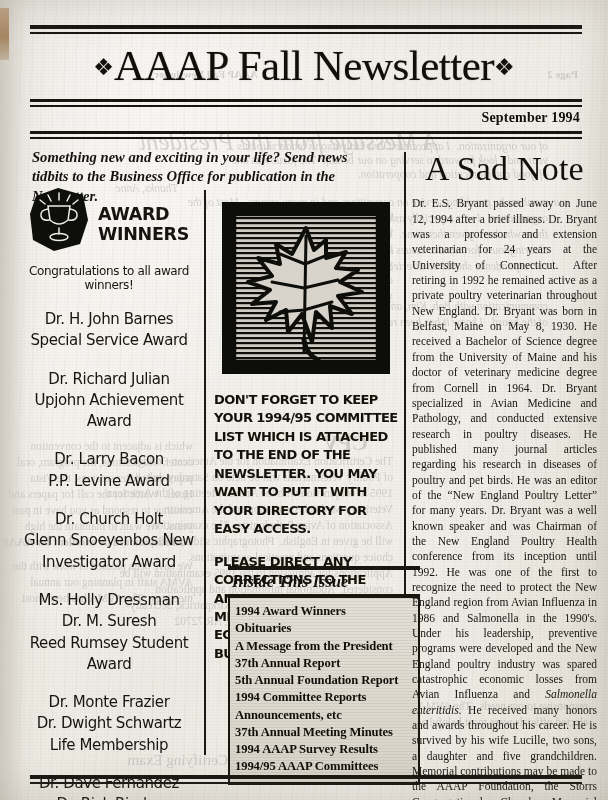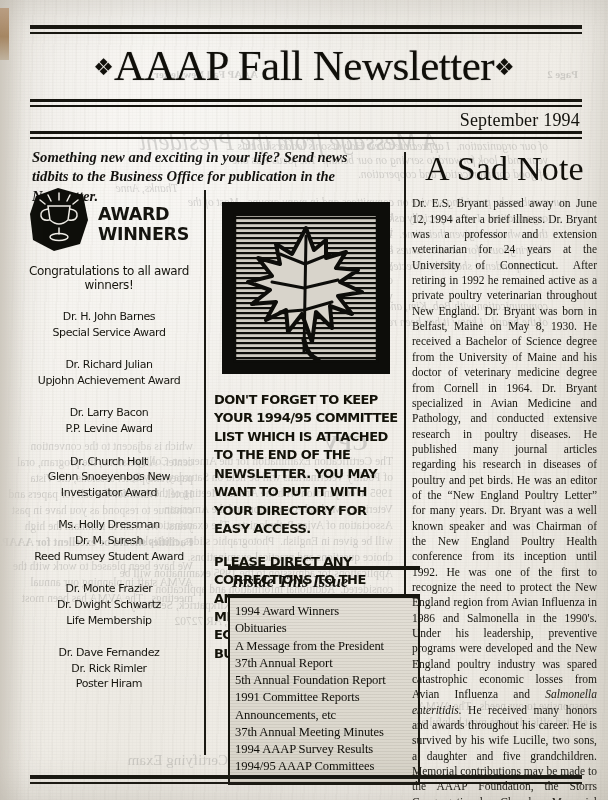--- a/index.html
+++ b/index.html
@@ -67,21 +67,21 @@
     font-size:43px;line-height:1;
     letter-spacing:-.5px;
     color:#100f0a;
     text-shadow:0 0 1px rgba(20,20,15,.45);
   }
   #masthead .orn{font-size:23px;vertical-align:22%;letter-spacing:0;}
   #rule-mid-a{position:absolute;left:30px;top:99px;width:552px;height:3px;}
   #rule-mid-b{position:absolute;left:30px;top:105px;width:552px;height:2px;}
   #issue-date{
     position:absolute;right:28px;top:110px;
-    font-size:18px;font-weight:normal;color:#12110c;
+    font-size:14px;font-weight:bold;color:#12110c;
     letter-spacing:.2px;
   }
   #rule-date-a{position:absolute;left:30px;top:131px;width:552px;height:3px;}
   #rule-date-b{position:absolute;left:30px;top:137px;width:552px;height:2px;}
 
   
   #intro{
     position:absolute;left:32px;top:148px;width:355px;
     font-style:italic;font-weight:bold;
     font-size:14.6px;line-height:1.33;
@@ -104,21 +104,21 @@
     letter-spacing:-.3px;
   }
   #congrats{
     text-align:center;margin-top:8px;
     font-family:"DejaVu Sans",sans-serif;
     font-size:12px;color:#17160f;letter-spacing:-.35px;
   }
   .award-block{
     text-align:center;margin-top:17px;
     font-family:"DejaVu Sans",sans-serif;
-    font-size:11px;line-height:1.42;color:#16150f;
+    font-size:15px;line-height:1.42;color:#16150f;
     letter-spacing:-.4px;
   }
   .award-block .nm{display:block;}
   .award-block .aw{display:block;}
 
   
   #col-mid{position:absolute;left:214px;top:196px;width:184px;}
   #leaf-box{
     width:168px;height:172px;margin:6px auto 0;
     background:#0d0d0a;position:relative;overflow:hidden;
@@ -141,21 +141,21 @@
   #inside-rule-mid{height:4px;background:#17160f;}
   #toc{
     position:relative;
     padding:5px 0 6px 5px;
     background:
       repeating-linear-gradient(0deg, rgba(120,115,105,.13) 0 1px, rgba(255,255,255,0) 1px 3px),
       linear-gradient(180deg,#e3dfd6,#d9d5ca);
     border-left:2px solid #17160f;border-right:2px solid #17160f;
   }
   #toc div{
-    font-size:12.6px;font-weight:normal;line-height:1.37;
+    font-size:12.6px;font-weight:bold;line-height:1.37;
     color:#100f0a;letter-spacing:-.1px;
   }
   #inside-rule-bot{height:3px;background:#17160f;}
 
   
   #col-right{position:absolute;left:412px;top:150px;width:185px;}
   #sadnote-title{
     font-size:34px;color:#100f0a;text-align:center;
     letter-spacing:.2px;line-height:1.1;
   }
@@ -357,21 +357,21 @@
     <div id="inside-wrap">
       <div id="inside-rule-top"></div>
       <div id="inside-title">Inside This Issue</div>
       <div id="inside-rule-mid"></div>
       <div id="toc">
           <div>1994 Award Winners</div>
           <div>Obituaries</div>
           <div>A Message from the President</div>
           <div>37th Annual Report</div>
           <div>5th Annual Foundation Report</div>
-          <div>1991 Committee Reports</div>
+          <div>1994 Committee Reports</div>
           <div>Announcements, etc</div>
           <div>37th Annual Meeting Minutes</div>
           <div>1994 AAAP Survey Results</div>
           <div>1994/95 AAAP Committees</div>
         </div>
       <div id="inside-rule-bot"></div>
     </div>
 
     <div id="col-right">
       <div id="sadnote-title">A Sad Note</div>

